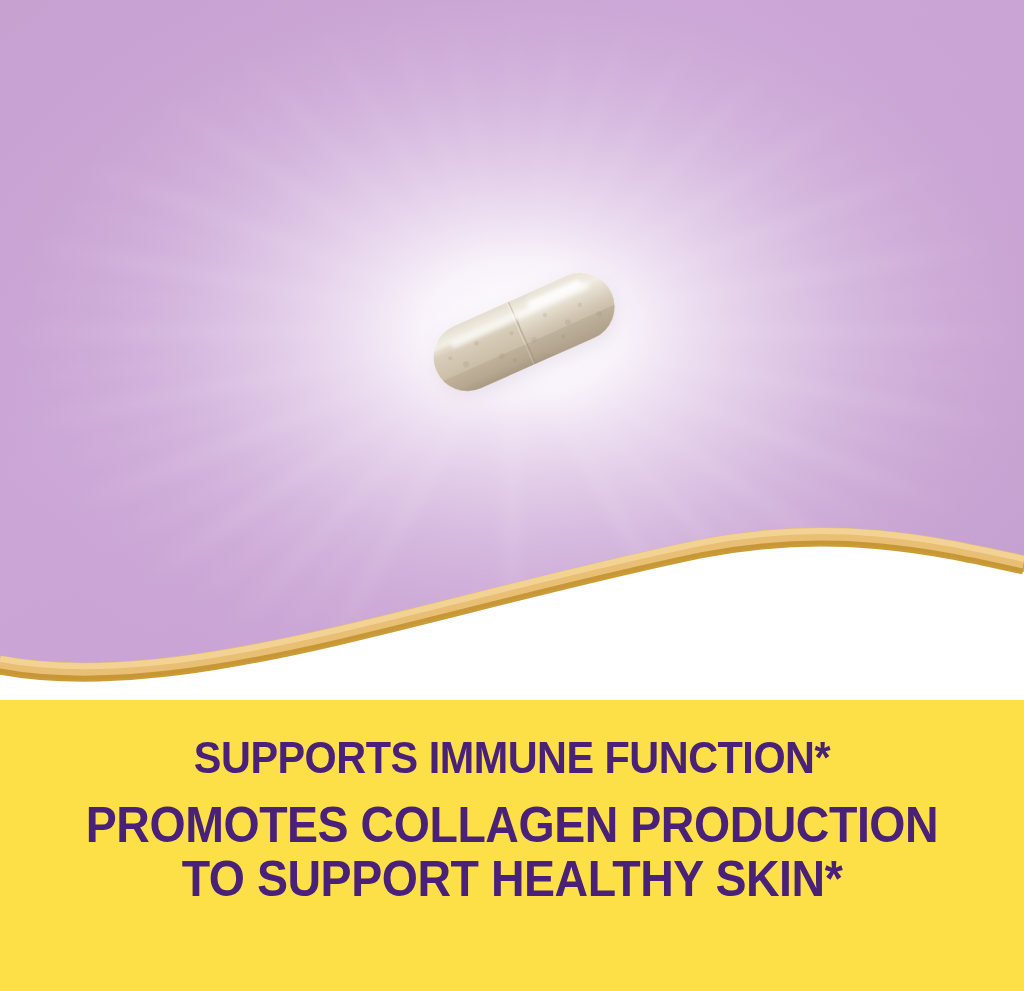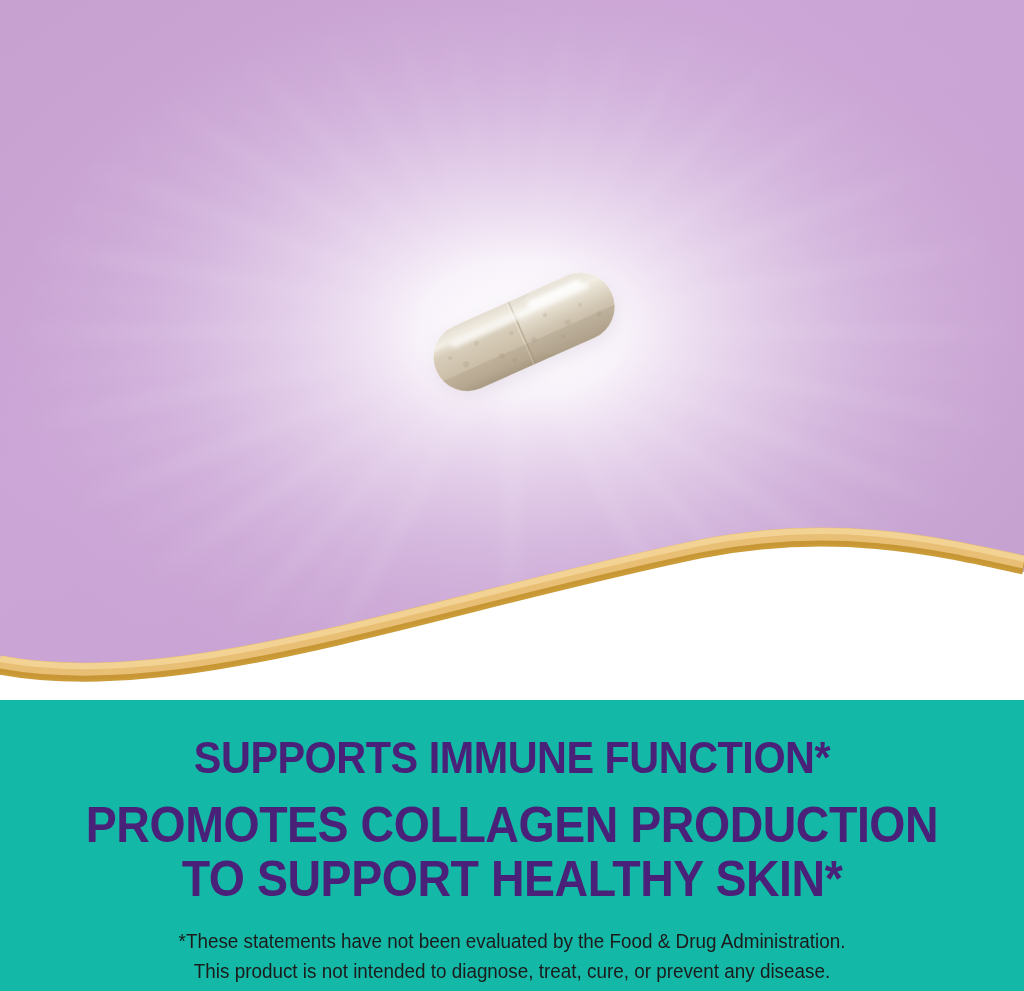--- a/index.html
+++ b/index.html
@@ -10,21 +10,21 @@
   }
   body {
     font-family: "Liberation Sans", sans-serif;
   }
 
   #page {
     position: relative;
     width: 1024px;
     height: 991px;
     overflow: hidden;
-    background: #14b8a6;
+    background: #fde047;
   }
 
   
   .hero {
     position: absolute;
     left: 0;
     top: 0;
     width: 1024px;
     height: 700px;
     overflow: hidden;
@@ -287,19 +287,15 @@
     </svg>
   </div>
 
   <div class="copy">
     <div class="headline-group">
       <div class="headline headline-1">SUPPORTS IMMUNE FUNCTION*</div>
       <div class="headline headline-2">PROMOTES COLLAGEN PRODUCTION</div>
       <div class="headline headline-3">TO SUPPORT HEALTHY SKIN*</div>
     </div>
 
-    <div class="disclaimer">
-      <span class="disclaimer-line">*These statements have not been evaluated by the Food &amp; Drug Administration.</span>
-      <span class="disclaimer-line">This product is not intended to diagnose, treat, cure, or prevent any disease.</span>
-    </div>
   </div>
 
 </div>
 
 </body></html>

